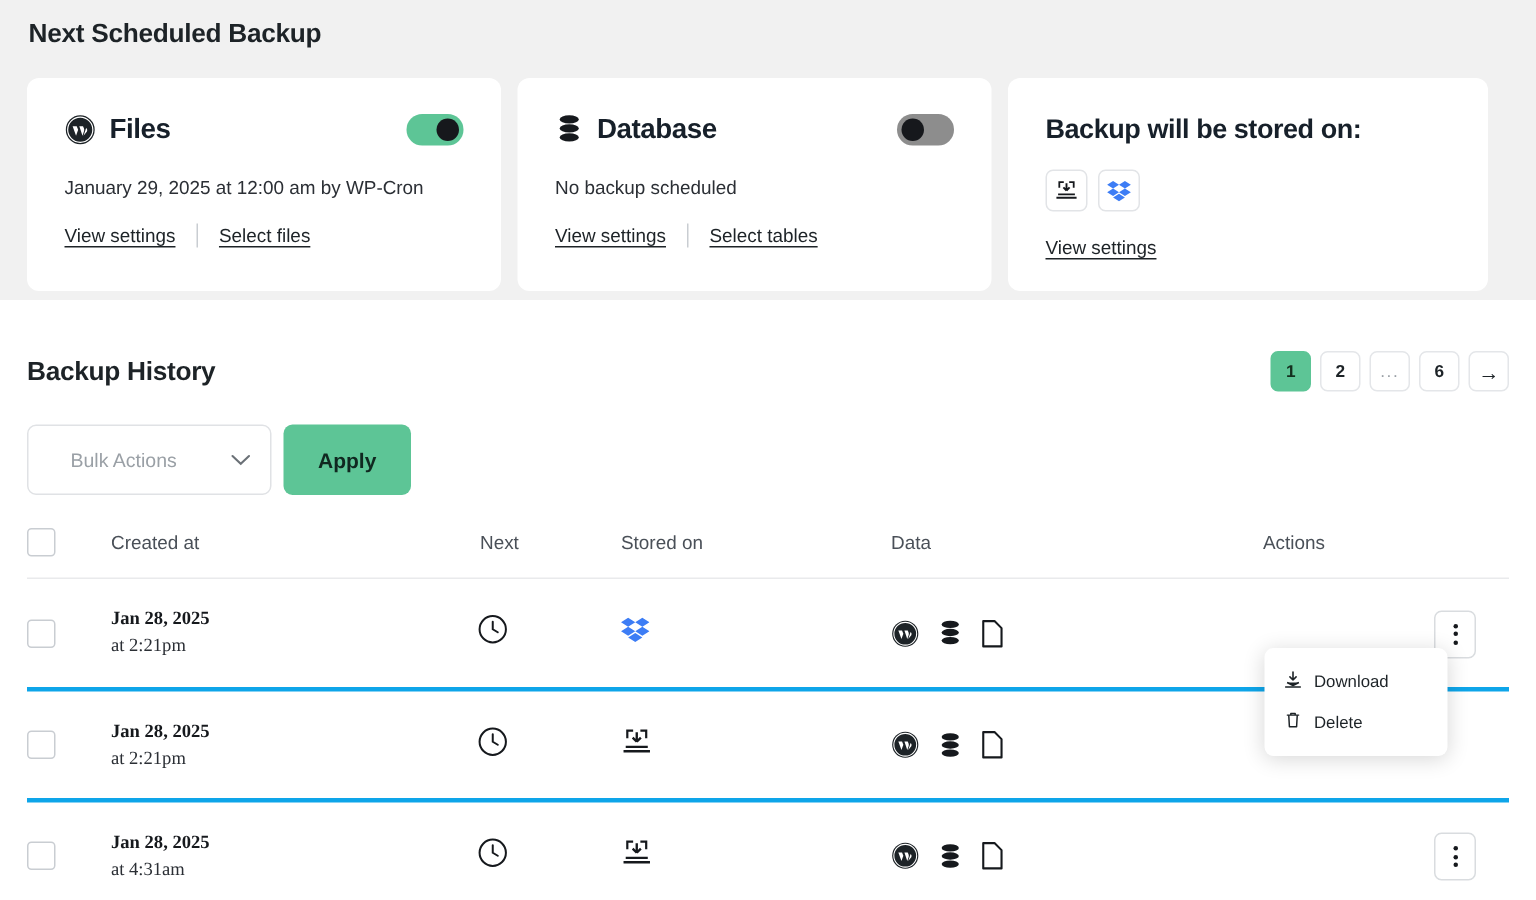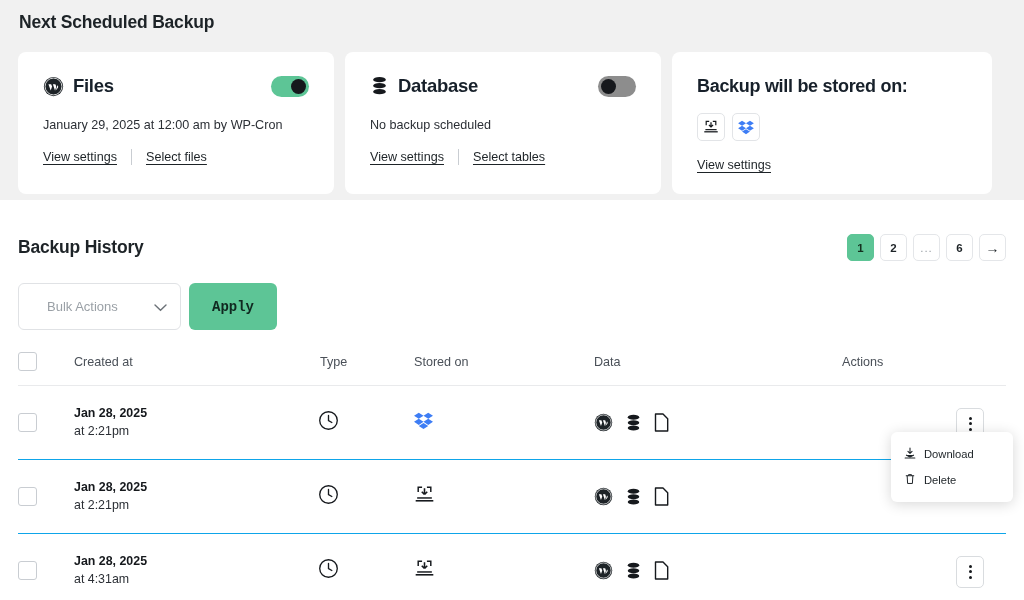--- a/index.html
+++ b/index.html
@@ -189,21 +189,21 @@
     transform: translateY(-50%);
     pointer-events: none;
     color: #6b7177;
   }
   .apply-btn {
     height: 47px;
     padding: 0 23px;
     background: #5dc596;
     border: none;
     border-radius: 6px;
-    font-family: Liberation Mono, monospace;
+    font-family: Liberation Sans, sans-serif;
     font-size: 14px;
     font-weight: 700;
     color: #102820;
     cursor: pointer;
   }
 
   
   table.backups {
     margin-top: 22px;
     width: 100%;
@@ -212,23 +212,24 @@
   }
   table.backups th {
     font-size: 12.6px;
     font-weight: 400;
     color: #4a5058;
     text-align: left;
     padding-bottom: 14px;
     border-bottom: 1px solid #e9eaec;
   }
   table.backups td {
-    border-bottom: 1px solid #0ea5e9;
+    border-bottom: 3px solid #0ea5e9;
     height: 74px;
     vertical-align: middle;
+    font-family: Liberation Serif, serif;
   }
   .col-check { width: 56px; }
   .col-created { width: 244px; }
   .col-type { width: 96px; }
   .col-stored { width: 180px; }
   .col-data { width: 248px; }
   .col-actions { width: 164px; text-align: right; }
   th.col-actions { padding-right: 22px; }
   td.col-actions { padding-right: 0; }
   th.col-type, td.col-type { text-align: left; }
@@ -266,21 +267,21 @@
     align-items: center;
     justify-content: center;
     margin-right: 22px;
   }
   .kebab-dots { display: flex; flex-direction: column; gap: 2.5px; align-items: center; }
   .kebab-dots i { width: 3px; height: 3px; border-radius: 50%; background: #16191d; display:block; }
 
   
   .action-menu {
     position: absolute;
-    left: 891px;
+    left: 843px;
     top: 432px;
     width: 122px;
     background: #fff;
     border-radius: 6px;
     box-shadow: 0 2px 14px rgba(0,0,0,0.16);
     padding: 9px 0;
     z-index: 20;
   }
   .action-menu-item {
     display: flex;
@@ -410,21 +411,21 @@
       <button class="apply-btn">Apply</button>
     </div>
 
     <table class="backups">
       <thead>
         <tr>
           <th class="col-check">
             <span class="chk"></span>
           </th>
           <th class="col-created">Created at</th>
-          <th class="col-type">Type</th>
+          <th class="col-type">Next</th>
           <th class="col-stored">Stored on</th>
           <th class="col-data">Data</th>
           <th class="col-actions">Actions</th>
         </tr>
       </thead>
       <tbody>
 
         <tr>
           <td class="col-check">
             <span class="chk"></span>

